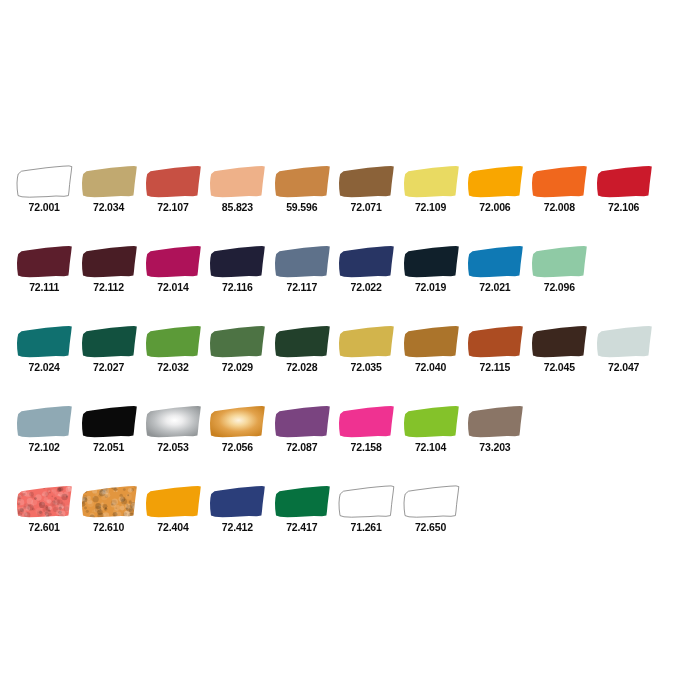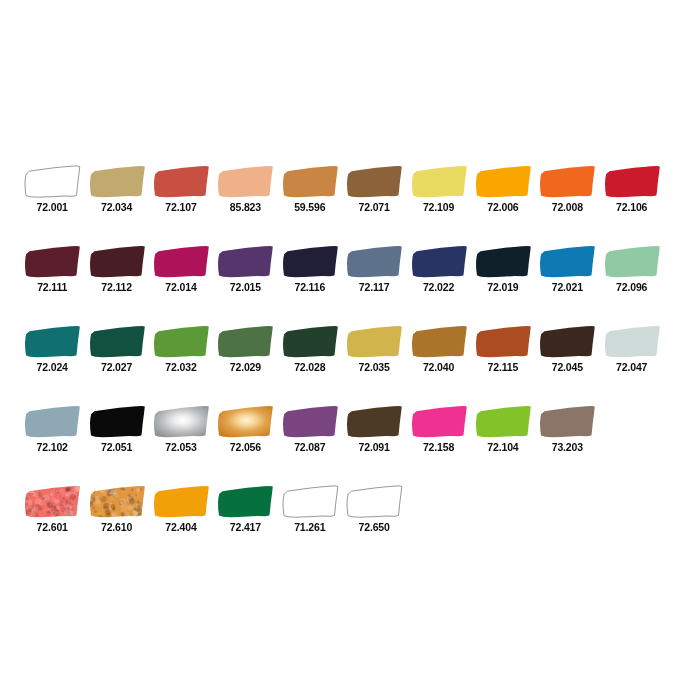--- a/index.html
+++ b/index.html
@@ -26,21 +26,21 @@
     left: 0;
     top: 165px;
     width: 700px;
   }
 
   .swatch-row {
     display: flex;
     flex-direction: row;
     justify-content: flex-start;
     align-items: flex-start;
-    padding-left: 20px;
+    padding-left: 12px;
     height: 80px;
     box-sizing: border-box;
   }
 
   .swatch-cell {
     width: 64.4px;
     display: flex;
     flex-direction: column;
     align-items: center;
     box-sizing: border-box;
@@ -193,29 +193,20 @@
               <defs></defs>
               <path d="M 3.2 9.0 L 6.5 6.2 L 13.0 5.2 L 22.0 4.0 L 31.0 2.8 L 40.0 1.9 L 48.0 1.2 L 54.0 0.9 L 56.8 1.6 L 56.2 7.0 L 55.4 13.0 L 54.6 19.5 L 54.0 26.0 L 53.4 30.6 L 49.0 31.3 L 41.0 31.0 L 32.0 31.6 L 23.0 31.9 L 14.5 32.2 L 7.0 31.8 L 3.0 30.6 L 2.2 24.0 L 2.0 18.0 L 2.4 13.0 Z" fill="#ae1259" stroke="none"></path>
             </svg>
           </div>
           <div class="swatch-label">72.014</div>
         </div>
         <div class="swatch-cell">
           <div class="swatch-shape">
             <svg viewBox="0 0 58 33" width="58" height="33">
               <defs></defs>
-              <path d="M 3.2 9.0 L 6.5 6.2 L 13.0 5.2 L 22.0 4.0 L 31.0 2.8 L 40.0 1.9 L 48.0 1.2 L 54.0 0.9 L 56.8 1.6 L 56.2 7.0 L 55.4 13.0 L 54.6 19.5 L 54.0 26.0 L 53.4 30.6 L 49.0 31.3 L 41.0 31.0 L 32.0 31.6 L 23.0 31.9 L 14.5 32.2 L 7.0 31.8 L 3.0 30.6 L 2.2 24.0 L 2.0 18.0 L 2.4 13.0 Z" fill="#55356b" stroke="none"></path>
-            </svg>
-          </div>
-          <div class="swatch-label">72.015</div>
-        </div>
-        <div class="swatch-cell">
-          <div class="swatch-shape">
-            <svg viewBox="0 0 58 33" width="58" height="33">
-              <defs></defs>
               <path d="M 3.2 9.0 L 6.5 6.2 L 13.0 5.2 L 22.0 4.0 L 31.0 2.8 L 40.0 1.9 L 48.0 1.2 L 54.0 0.9 L 56.8 1.6 L 56.2 7.0 L 55.4 13.0 L 54.6 19.5 L 54.0 26.0 L 53.4 30.6 L 49.0 31.3 L 41.0 31.0 L 32.0 31.6 L 23.0 31.9 L 14.5 32.2 L 7.0 31.8 L 3.0 30.6 L 2.2 24.0 L 2.0 18.0 L 2.4 13.0 Z" fill="#201f37" stroke="none"></path>
             </svg>
           </div>
           <div class="swatch-label">72.116</div>
         </div>
         <div class="swatch-cell">
           <div class="swatch-shape">
             <svg viewBox="0 0 58 33" width="58" height="33">
               <defs></defs>
               <path d="M 3.2 9.0 L 6.5 6.2 L 13.0 5.2 L 22.0 4.0 L 31.0 2.8 L 40.0 1.9 L 48.0 1.2 L 54.0 0.9 L 56.8 1.6 L 56.2 7.0 L 55.4 13.0 L 54.6 19.5 L 54.0 26.0 L 53.4 30.6 L 49.0 31.3 L 41.0 31.0 L 32.0 31.6 L 23.0 31.9 L 14.5 32.2 L 7.0 31.8 L 3.0 30.6 L 2.2 24.0 L 2.0 18.0 L 2.4 13.0 Z" fill="#5e718a" stroke="none"></path>
@@ -404,29 +395,20 @@
           <div class="swatch-label">72.056</div>
         </div>
         <div class="swatch-cell">
           <div class="swatch-shape">
             <svg viewBox="0 0 58 33" width="58" height="33">
               <defs></defs>
               <path d="M 3.2 9.0 L 6.5 6.2 L 13.0 5.2 L 22.0 4.0 L 31.0 2.8 L 40.0 1.9 L 48.0 1.2 L 54.0 0.9 L 56.8 1.6 L 56.2 7.0 L 55.4 13.0 L 54.6 19.5 L 54.0 26.0 L 53.4 30.6 L 49.0 31.3 L 41.0 31.0 L 32.0 31.6 L 23.0 31.9 L 14.5 32.2 L 7.0 31.8 L 3.0 30.6 L 2.2 24.0 L 2.0 18.0 L 2.4 13.0 Z" fill="#7a4480" stroke="none"></path>
             </svg>
           </div>
           <div class="swatch-label">72.087</div>
-        </div>
-        <div class="swatch-cell">
-          <div class="swatch-shape">
-            <svg viewBox="0 0 58 33" width="58" height="33">
-              <defs></defs>
-              <path d="M 3.2 9.0 L 6.5 6.2 L 13.0 5.2 L 22.0 4.0 L 31.0 2.8 L 40.0 1.9 L 48.0 1.2 L 54.0 0.9 L 56.8 1.6 L 56.2 7.0 L 55.4 13.0 L 54.6 19.5 L 54.0 26.0 L 53.4 30.6 L 49.0 31.3 L 41.0 31.0 L 32.0 31.6 L 23.0 31.9 L 14.5 32.2 L 7.0 31.8 L 3.0 30.6 L 2.2 24.0 L 2.0 18.0 L 2.4 13.0 Z" fill="#4d3a25" stroke="none"></path>
-            </svg>
-          </div>
-          <div class="swatch-label">72.091</div>
         </div>
         <div class="swatch-cell">
           <div class="swatch-shape">
             <svg viewBox="0 0 58 33" width="58" height="33">
               <defs></defs>
               <path d="M 3.2 9.0 L 6.5 6.2 L 13.0 5.2 L 22.0 4.0 L 31.0 2.8 L 40.0 1.9 L 48.0 1.2 L 54.0 0.9 L 56.8 1.6 L 56.2 7.0 L 55.4 13.0 L 54.6 19.5 L 54.0 26.0 L 53.4 30.6 L 49.0 31.3 L 41.0 31.0 L 32.0 31.6 L 23.0 31.9 L 14.5 32.2 L 7.0 31.8 L 3.0 30.6 L 2.2 24.0 L 2.0 18.0 L 2.4 13.0 Z" fill="#ef3291" stroke="none"></path>
             </svg>
           </div>
           <div class="swatch-label">72.158</div>
         </div>
@@ -716,20 +698,29 @@
               <defs></defs>
               <path d="M 3.2 9.0 L 6.5 6.2 L 13.0 5.2 L 22.0 4.0 L 31.0 2.8 L 40.0 1.9 L 48.0 1.2 L 54.0 0.9 L 56.8 1.6 L 56.2 7.0 L 55.4 13.0 L 54.6 19.5 L 54.0 26.0 L 53.4 30.6 L 49.0 31.3 L 41.0 31.0 L 32.0 31.6 L 23.0 31.9 L 14.5 32.2 L 7.0 31.8 L 3.0 30.6 L 2.2 24.0 L 2.0 18.0 L 2.4 13.0 Z" fill="#f2a007" stroke="none"></path>
             </svg>
           </div>
           <div class="swatch-label">72.404</div>
         </div>
         <div class="swatch-cell">
           <div class="swatch-shape">
             <svg viewBox="0 0 58 33" width="58" height="33">
               <defs></defs>
+              <path d="M 3.2 9.0 L 6.5 6.2 L 13.0 5.2 L 22.0 4.0 L 31.0 2.8 L 40.0 1.9 L 48.0 1.2 L 54.0 0.9 L 56.8 1.6 L 56.2 7.0 L 55.4 13.0 L 54.6 19.5 L 54.0 26.0 L 53.4 30.6 L 49.0 31.3 L 41.0 31.0 L 32.0 31.6 L 23.0 31.9 L 14.5 32.2 L 7.0 31.8 L 3.0 30.6 L 2.2 24.0 L 2.0 18.0 L 2.4 13.0 Z" fill="#2b3e7a" stroke="none"></path>
+            </svg>
+          </div>
+          <div class="swatch-label">72.412</div>
+        </div>
+        <div class="swatch-cell">
+          <div class="swatch-shape">
+            <svg viewBox="0 0 58 33" width="58" height="33">
+              <defs></defs>
               <path d="M 3.2 9.0 L 6.5 6.2 L 13.0 5.2 L 22.0 4.0 L 31.0 2.8 L 40.0 1.9 L 48.0 1.2 L 54.0 0.9 L 56.8 1.6 L 56.2 7.0 L 55.4 13.0 L 54.6 19.5 L 54.0 26.0 L 53.4 30.6 L 49.0 31.3 L 41.0 31.0 L 32.0 31.6 L 23.0 31.9 L 14.5 32.2 L 7.0 31.8 L 3.0 30.6 L 2.2 24.0 L 2.0 18.0 L 2.4 13.0 Z" fill="#06713f" stroke="none"></path>
             </svg>
           </div>
           <div class="swatch-label">72.417</div>
         </div>
         <div class="swatch-cell">
           <div class="swatch-shape">
             <svg viewBox="0 0 58 33" width="58" height="33">
               <defs></defs>
               <path d="M 3.2 9.0 L 6.5 6.2 L 13.0 5.2 L 22.0 4.0 L 31.0 2.8 L 40.0 1.9 L 48.0 1.2 L 54.0 0.9 L 56.8 1.6 L 56.2 7.0 L 55.4 13.0 L 54.6 19.5 L 54.0 26.0 L 53.4 30.6 L 49.0 31.3 L 41.0 31.0 L 32.0 31.6 L 23.0 31.9 L 14.5 32.2 L 7.0 31.8 L 3.0 30.6 L 2.2 24.0 L 2.0 18.0 L 2.4 13.0 Z" fill="#ffffff" stroke="#6b6b6b" stroke-width="0.7"></path>

